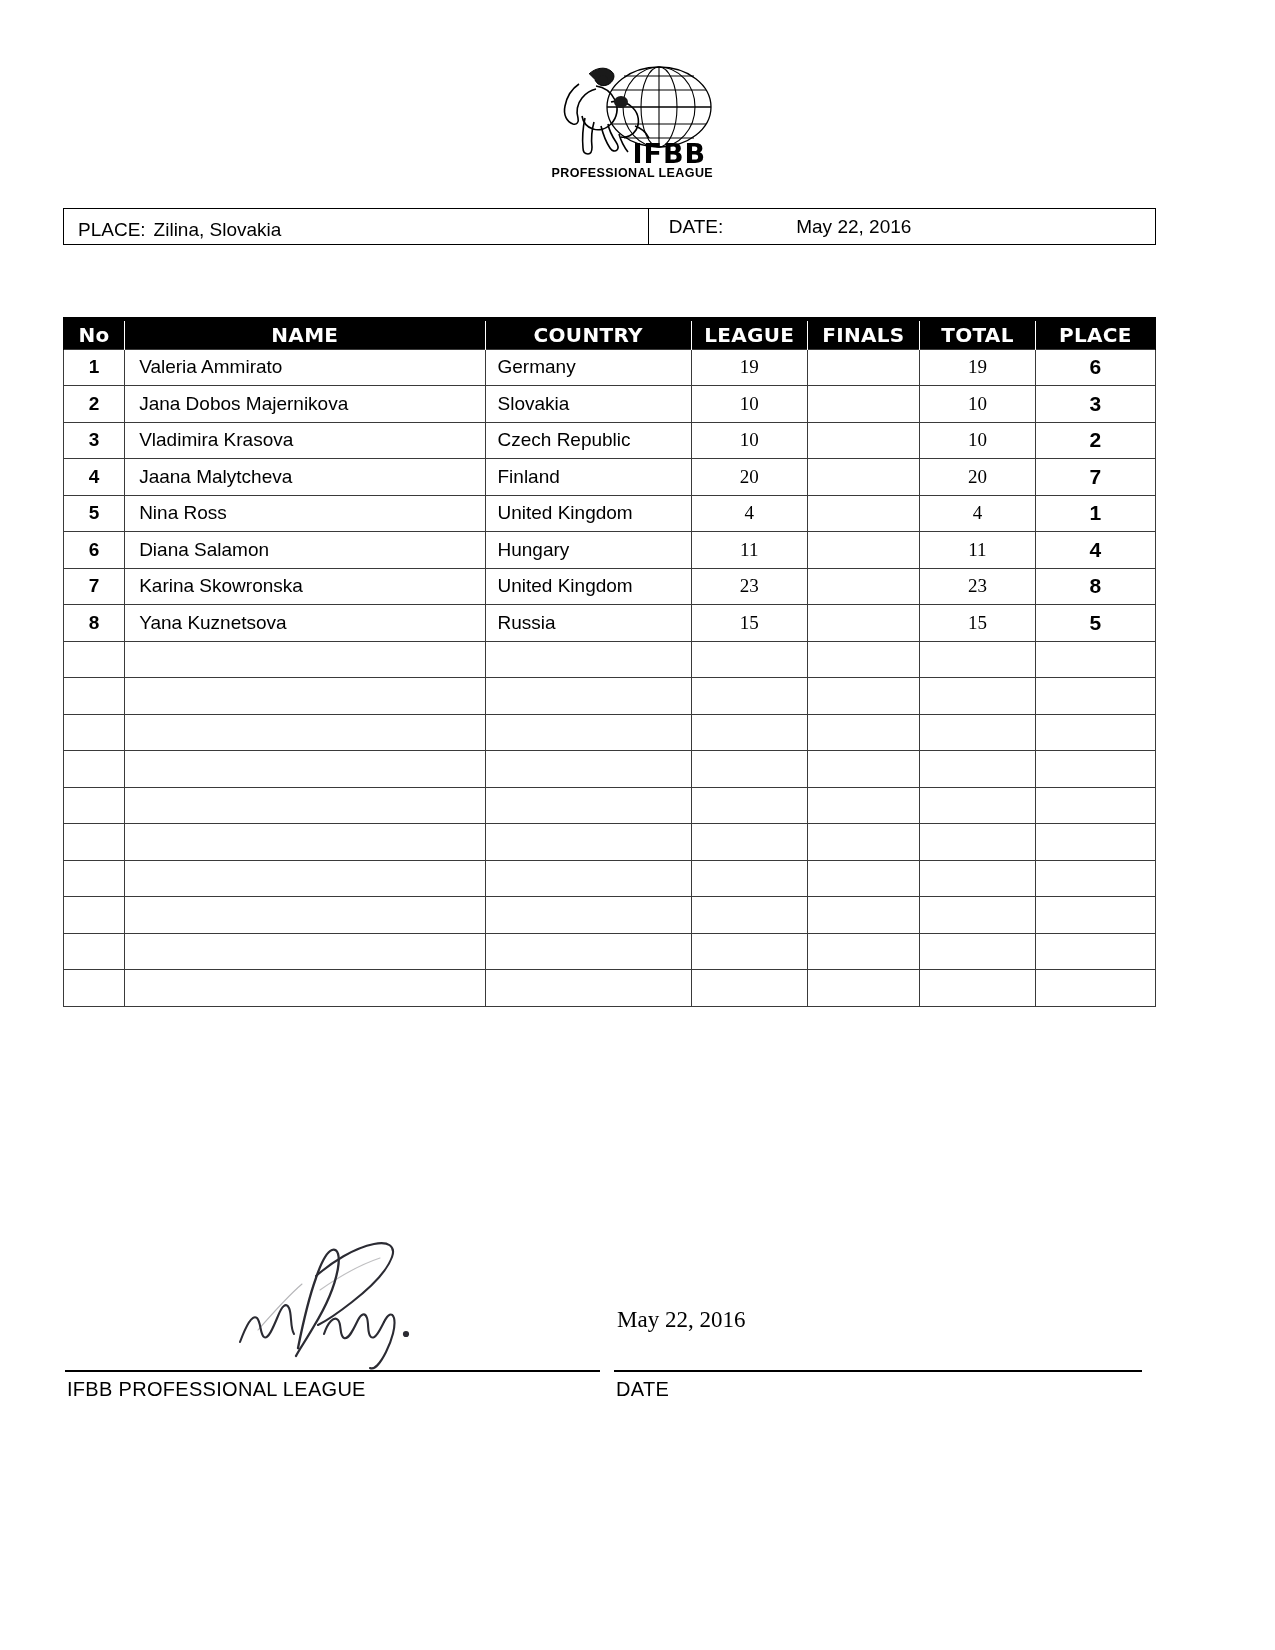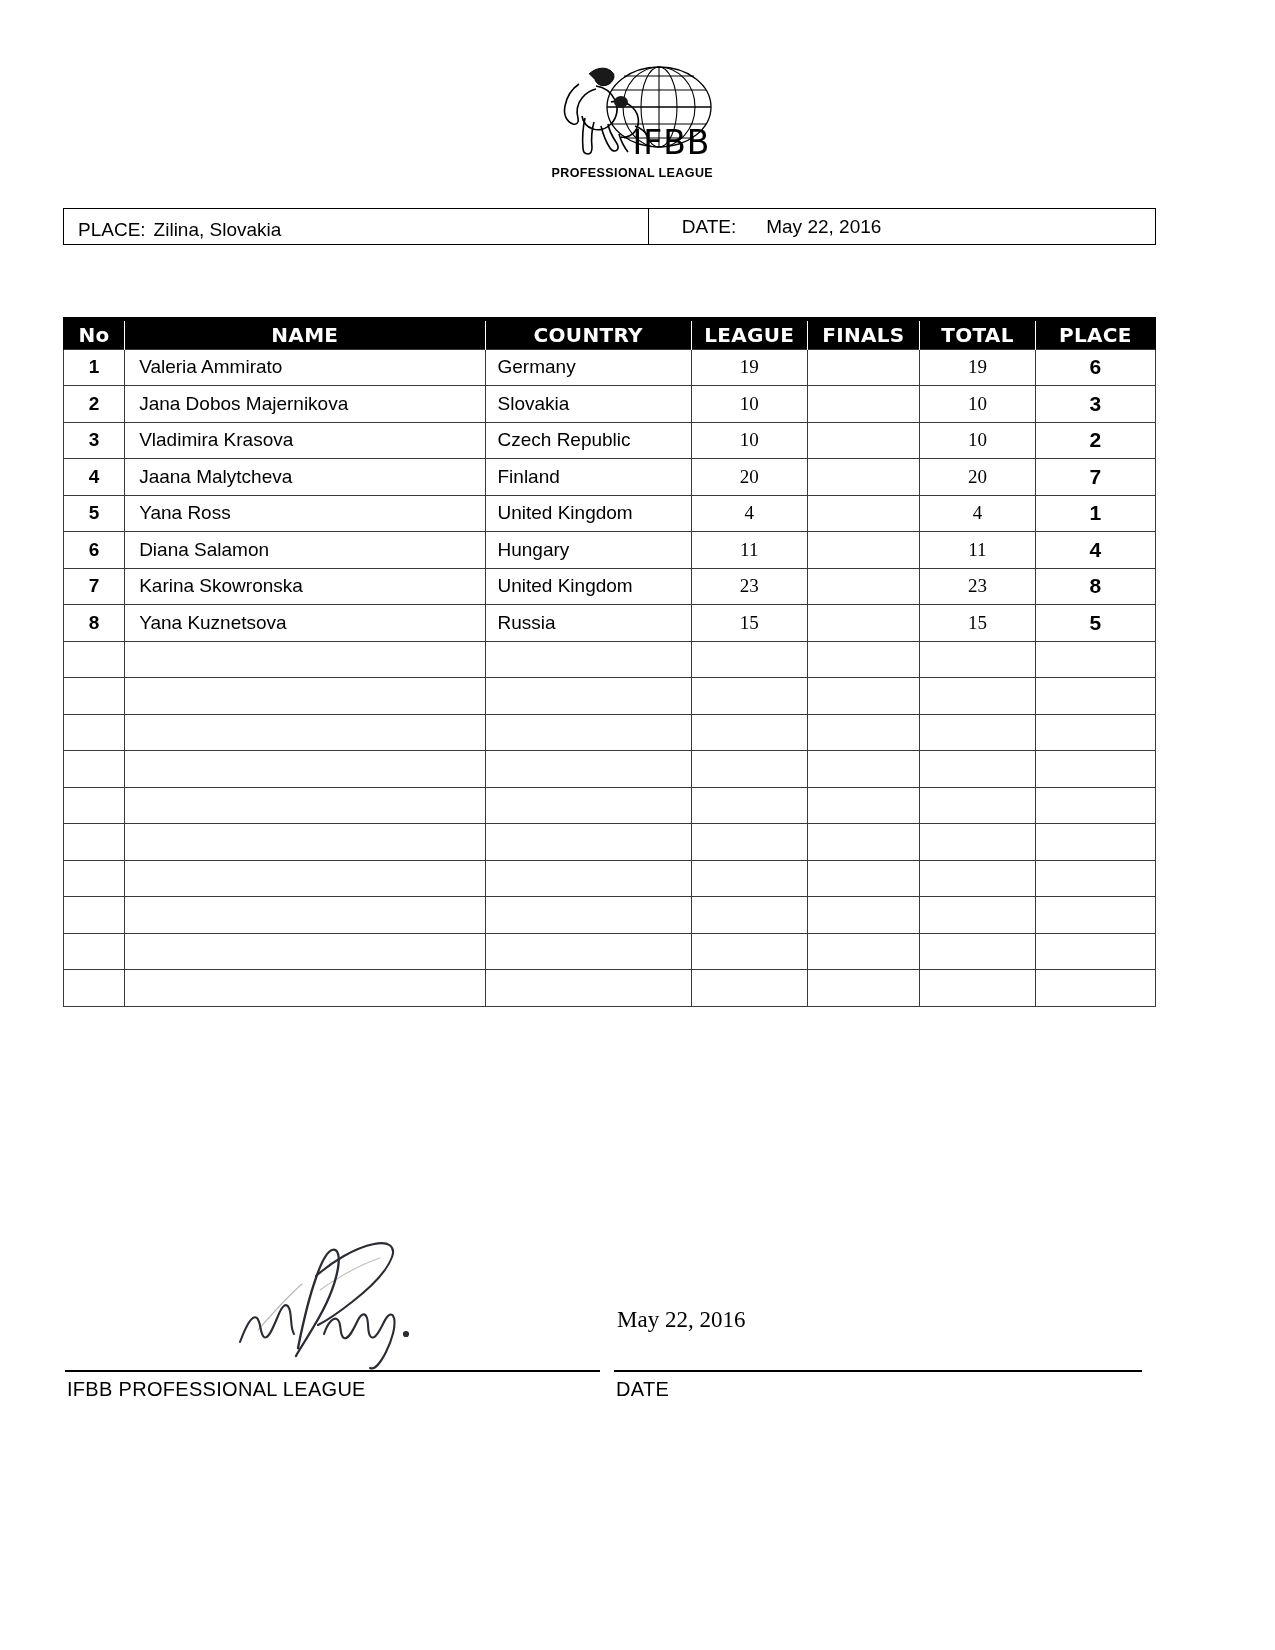--- a/index.html
+++ b/index.html
@@ -37,24 +37,24 @@
   .logo-art {
     position: absolute;
     left: 0;
     top: 0;
     width: 178px;
     height: 95px;
   }
   .logo-ifbb {
     position: absolute;
     left: 84px;
-    top: 64px;
+    top: 78px;
     font-family: "DejaVu Sans", sans-serif;
-    font-weight: normal;
-    font-size: 33px;
+    font-weight: bold;
+    font-size: 27px;
     letter-spacing: 1px;
     line-height: 1;
   }
   .logo-league {
     position: absolute;
     left: 3px;
     top: 105px;
     font-family: Liberation Sans, sans-serif;
     font-weight: bold;
     font-size: 12.5px;
@@ -98,21 +98,22 @@
     padding-left: 14px;
     font-size: 19px;
     white-space: nowrap;
     box-sizing: border-box;
   }
   .info-cell.full { width: 100%; }
   .info-cell.left-half { width: 53.5%; margin-top: 6px; }
   .info-cell.right-half {
     width: 46.5%;
     border-left: 1.6px solid #000;
-    padding-left: 33px;
+    padding-left: 20px;
+    gap: 43px;
   }
   .info-label { margin-right: 8px; }
   .date-label { margin-right: 30px; }
 
   
   .score-table {
     position: absolute;
     left: 63px;
     top: 317px;
     width: 1093px;
@@ -315,21 +316,21 @@
         <td class="c-no">4</td>
         <td class="c-name">Jaana Malytcheva</td>
         <td class="c-country">Finland</td>
         <td class="c-judging">20</td>
         <td class="c-finals"></td>
         <td class="c-total">20</td>
         <td class="c-place">7</td>
       </tr>
       <tr>
         <td class="c-no">5</td>
-        <td class="c-name">Yana Ross</td>
+        <td class="c-name">Nina Ross</td>
         <td class="c-country">United Kingdom</td>
         <td class="c-judging">4</td>
         <td class="c-finals"></td>
         <td class="c-total">4</td>
         <td class="c-place">1</td>
       </tr>
       <tr>
         <td class="c-no">6</td>
         <td class="c-name">Diana Salamon</td>
         <td class="c-country">Hungary</td>

